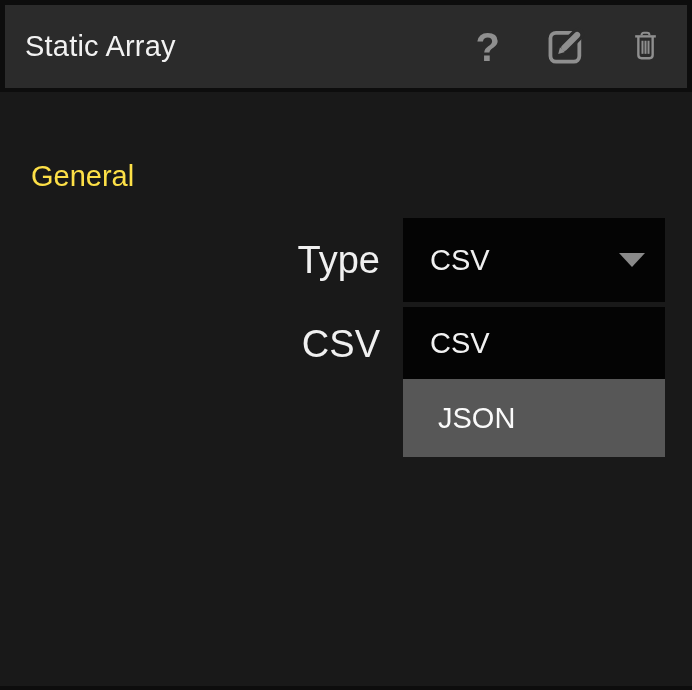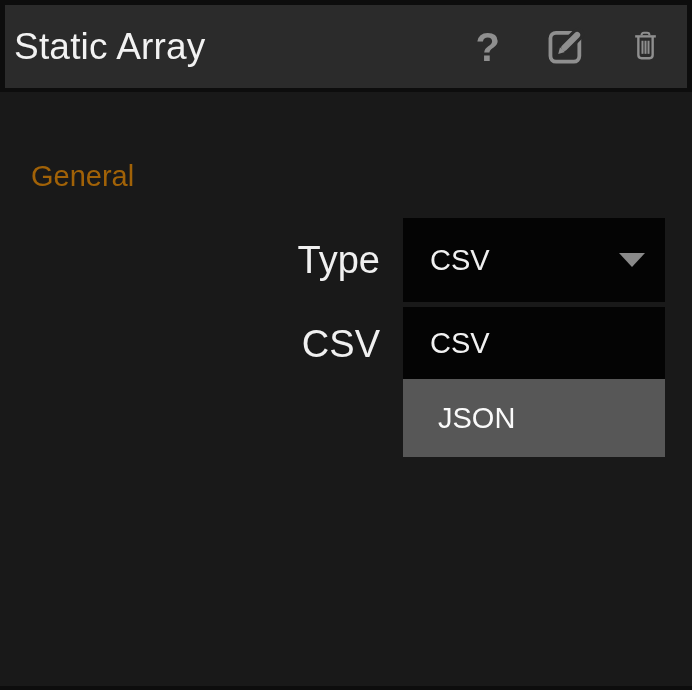--- a/index.html
+++ b/index.html
@@ -16,22 +16,22 @@
     position: absolute; top: 0; left: 0;
     width: 692px; height: 92px;
     background: #0d0d0d;
   }
   .header {
     position: absolute; top: 5px; left: 5px; right: 5px; height: 83px;
     background: #2b2b2b;
     display: flex; align-items: center;
   }
   .panel-title {
-    margin-left: 9px;
-    font-size: 37px;
+    margin-left: 20px;
+    font-size: 29px;
     color: #f2f2f2;
     letter-spacing: 0.2px;
   }
   .header-icons {
     margin-left: auto;
     margin-right: 28px;
     display: flex; align-items: center;
     gap: 46px;
   }
   .icon-btn {
@@ -41,21 +41,21 @@
   .help-glyph {
     font-size: 40px; font-weight: bold; color: #8f8f8f;
     line-height: 1;
   }
 
   
   .section-title {
     position: absolute;
     left: 31px; top: 160px;
     font-size: 29px;
-    color: #a16207;
+    color: #fde047;
   }
 
   
   .field-label {
     position: absolute;
     right: 312px;
     display: flex; align-items: center;
     font-size: 38px;
     color: #f0f0f0;
   }

